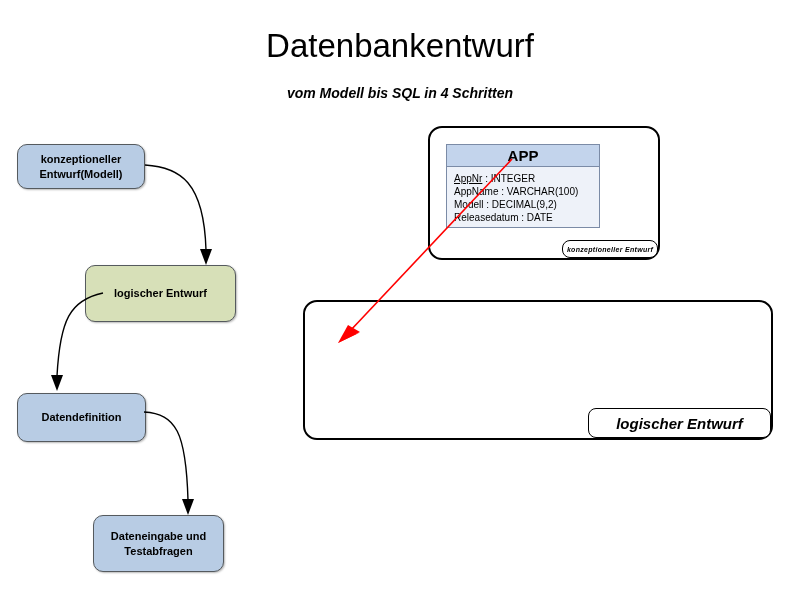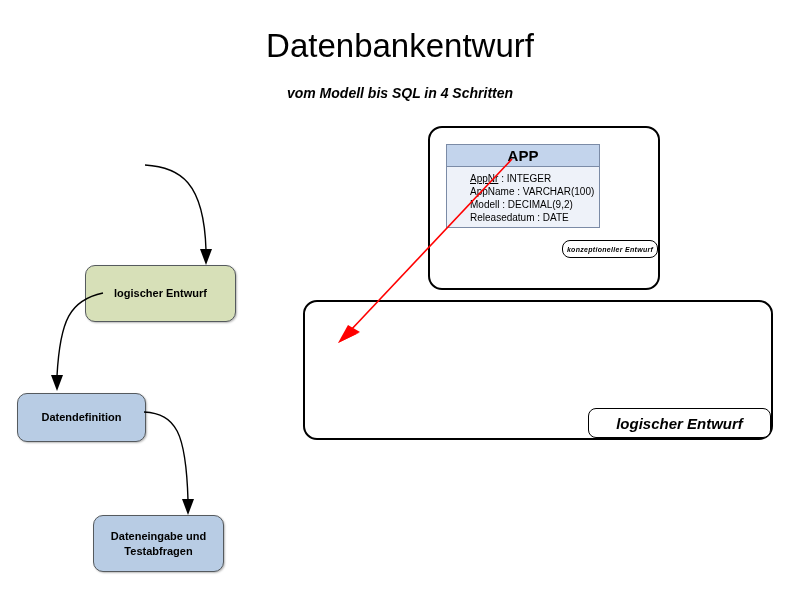--- a/index.html
+++ b/index.html
@@ -111,21 +111,21 @@
     background: #c3d4ec;
     border-bottom: 1px solid #7b8ba6;
     display: flex;
     align-items: center;
     justify-content: center;
     font-size: 15px;
     font-weight: bold;
     color: #000000;
   }
   #entity-app-attrs {
-    padding: 5px 7px 6px 23px;
+    padding: 5px 7px 6px 7px;
   }
   .attr-row {
     font-size: 10px;
     line-height: 13px;
     color: #000000;
     white-space: nowrap;
   }
   .attr-name.pk {
     text-decoration: underline;
   }
@@ -141,20 +141,26 @@
   }
 </style>
 </head>
 <body>
 
 <div id="slide">
 
   <div id="title">Datenbankentwurf</div>
   <div id="subtitle">vom Modell bis SQL in 4 Schritten</div>
 
+  <div class="flow-box blue" style="left: 17px; top: 144px; width: 128px; height: 45px; background: rgb(184, 204, 228);">
+    <div>
+      <div>konzeptioneller</div>
+      <div>Entwurf(Modell)</div>
+    </div>
+  </div>
 
   <div class="flow-box green" style="left: 85px; top: 265px; width: 151px; height: 57px; background: rgb(215, 224, 184);">
     <div>
       <div>logischer Entwurf</div>
     </div>
   </div>
 
   <div class="flow-box blue" style="left: 93px; top: 515px; width: 131px; height: 57px; background: rgb(184, 204, 228);">
     <div>
       <div>Dateneingabe und</div>
@@ -176,21 +182,21 @@
   <svg class="connector" style="left:48px; top:288px; width:60px; height:112px;" viewBox="0 0 60 112">
     <path d="M 55 5 C 22 12, 12 32, 9 88" fill="none" stroke="#000000" stroke-width="1.4"></path>
     <polygon points="9,103 3,87 15,87" fill="#000000"></polygon>
   </svg>
 
   <svg class="connector" style="left:140px; top:408px; width:62px; height:115px;" viewBox="0 0 62 115">
     <path d="M 4 4 C 36 6, 46 24, 48 92" fill="none" stroke="#000000" stroke-width="1.4"></path>
     <polygon points="48,107 42,91 54,91" fill="#000000"></polygon>
   </svg>
 
-  <div class="panel" style="left:428px; top:126px; width:232px; height:164px;">
+  <div class="panel" style="left:428px; top:126px; width:232px; height:134px;">
 
     <div id="entity-app" style="left:0; top:0; position:absolute; margin:16px 0 0 16px; width:154px; height:84px;">
       <div id="entity-app-header">APP</div>
       <div id="entity-app-attrs">
         <div class="attr-row">
           <span class="attr-name pk">AppNr</span><span> : </span><span>INTEGER</span>
         </div>
         <div class="attr-row">
           <span class="attr-name">AppName</span><span> : </span><span>VARCHAR(100)</span>
         </div>

